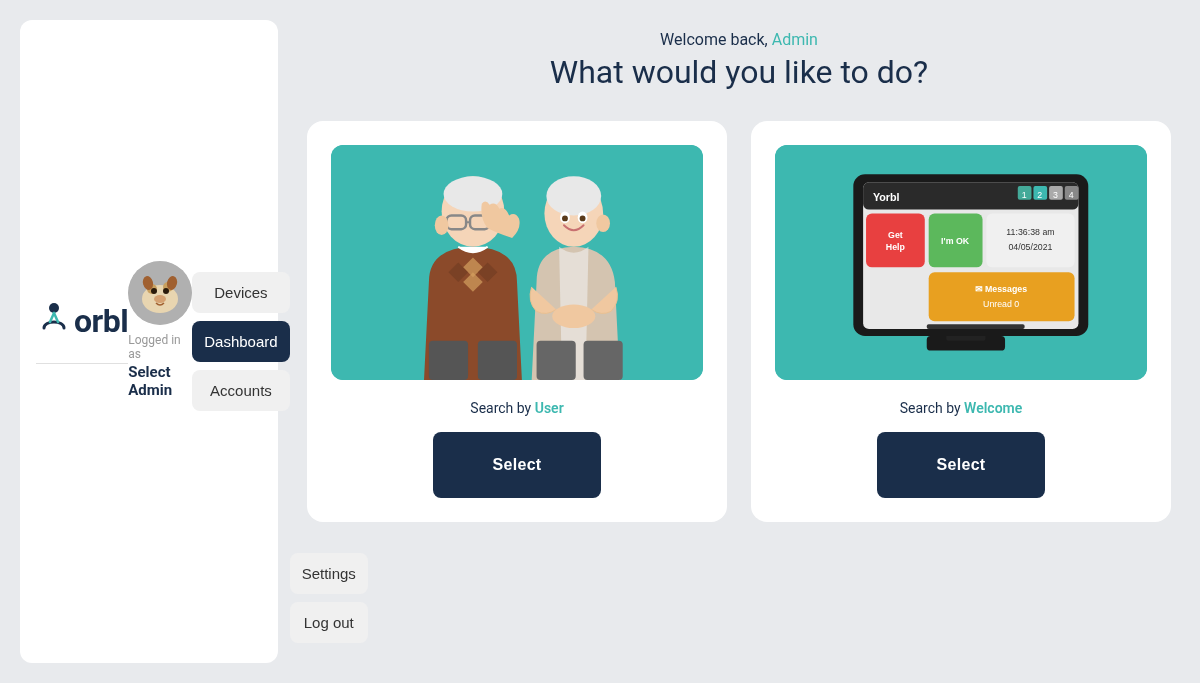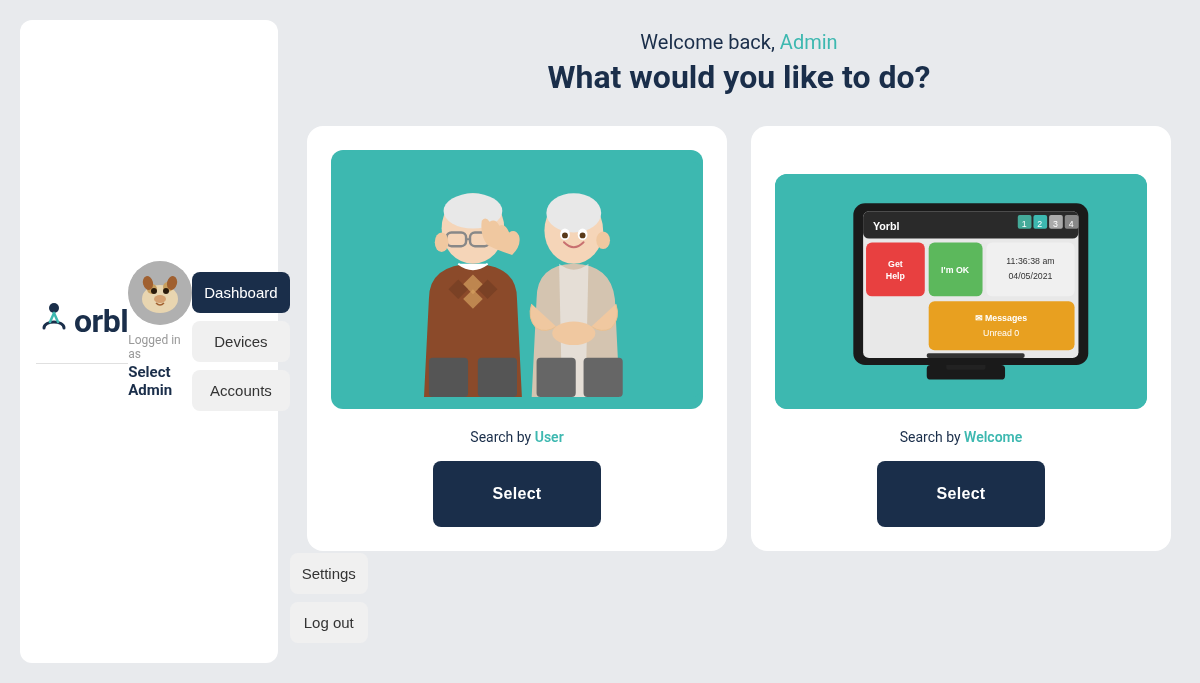--- a/index.html
+++ b/index.html
@@ -120,30 +120,30 @@
       display: flex;
       flex-direction: column;
       align-items: center;
     }
     .welcome-section {
       text-align: center;
       margin-bottom: 30px;
       padding-top: 10px;
     }
     .welcome-subtitle {
-      font-size: 20px;
+      font-size: 16px;
       color: #1a2e4a;
       margin-bottom: 4px;
     }
     .welcome-subtitle .accent {
       color: #3db8b0;
     }
     .welcome-title {
       font-size: 32px;
-      font-weight: 700;
+      font-weight: 400;
       color: #1a2e4a;
     }
     .cards-row {
       display: flex;
       gap: 24px;
       width: 100%;
       justify-content: center;
     }
     .card {
       background: #ffffff;
@@ -177,21 +177,20 @@
       height: 100%;
     }
     .device-image {
       background: #3db8b0;
       width: 100%;
       height: 100%;
       display: flex;
       align-items: center;
       justify-content: center;
       position: relative;
-      margin-top: 24px;
     }
     .card-label {
       font-size: 14px;
       color: #1a2e4a;
       margin-bottom: 16px;
     }
     .card-label .accent {
       color: #3db8b0;
       font-weight: 600;
     }
@@ -240,22 +239,22 @@
           <path d="M28 42 Q32 46 36 42" stroke="#a06030" stroke-width="1.5" fill="none"></path>
           <ellipse cx="20" cy="22" rx="5" ry="7" fill="#a06030" transform="rotate(-15 20 22)"></ellipse>
           <ellipse cx="44" cy="22" rx="5" ry="7" fill="#a06030" transform="rotate(15 44 22)"></ellipse>
         </svg>
       </div>
       <span class="logged-in-label">Logged in as</span>
       <span class="admin-name">Select Admin</span>
     </div>
 
     <div class="nav-section">
+      <button class="nav-btn inactive">Devices</button>
       <button class="nav-btn active">Dashboard</button>
-      <button class="nav-btn inactive">Devices</button>
       <button class="nav-btn inactive">Accounts</button>
     </div>
 
     <div class="nav-bottom">
       <button class="nav-btn inactive">Settings</button>
       <button class="nav-btn inactive">Log out</button>
     </div>
   </aside>
 
   <main class="main-content">

